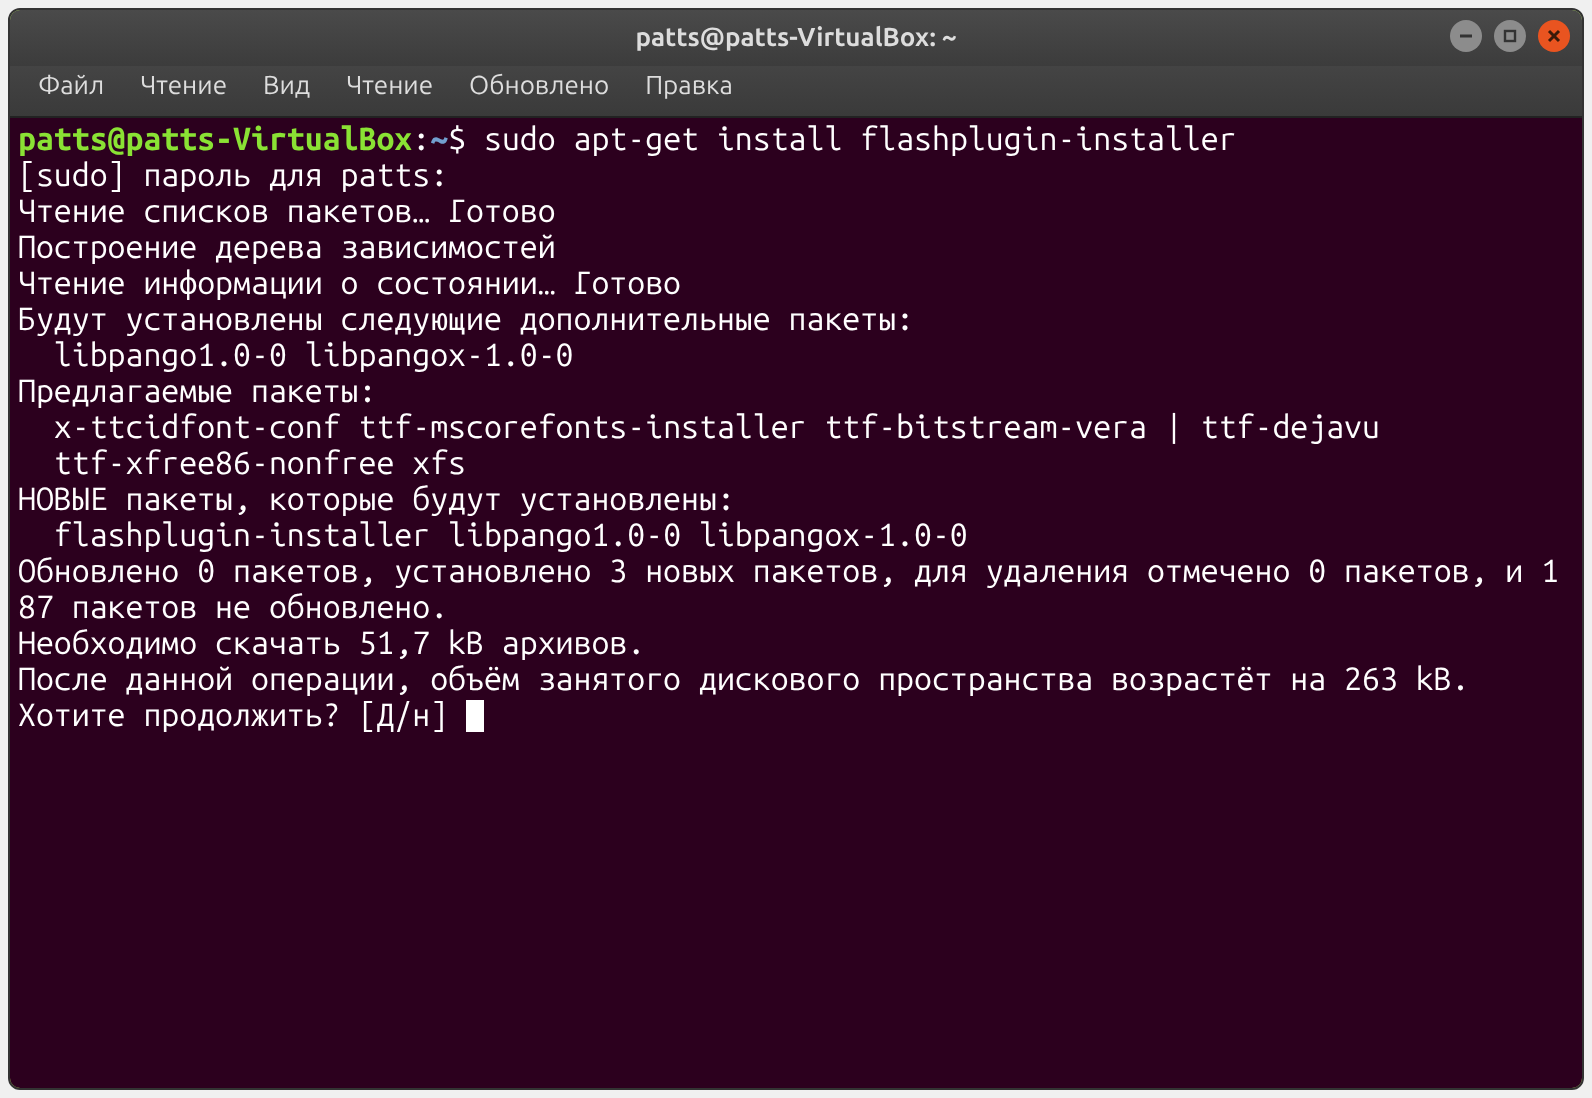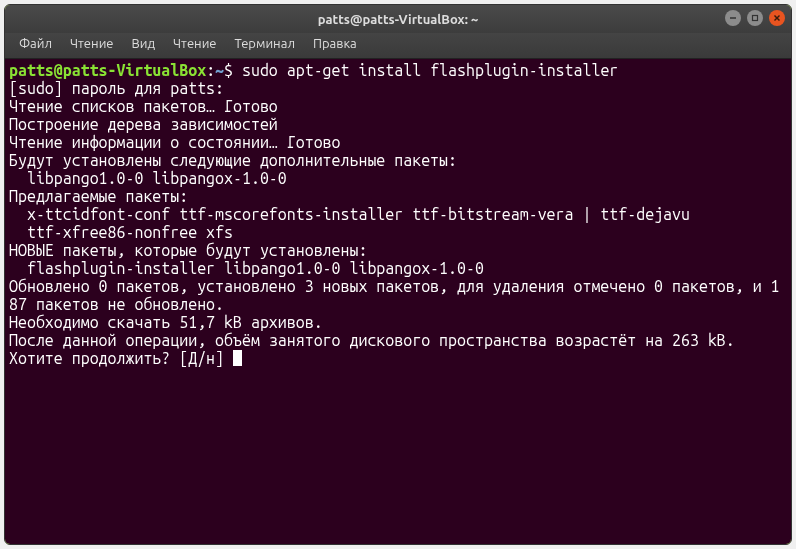--- a/index.html
+++ b/index.html
@@ -116,21 +116,21 @@
           </svg>
       </div>
     </div>
   </div>
 
   <div class="menubar">
     <span class="menu-item">Файл</span>
     <span class="menu-item">Чтение</span>
     <span class="menu-item">Вид</span>
     <span class="menu-item">Чтение</span>
-    <span class="menu-item">Терминал</span>
+    <span class="menu-item">Обновлено</span>
     <span class="menu-item">Правка</span>
   </div>
 
   <div class="terminal"><span class="prompt-user">patts@patts-VirtualBox</span><span class="prompt-colon">:</span><span class="prompt-path">~</span><span class="prompt-dollar">$ </span><span class="cmd">sudo apt-get install flashplugin-installer</span>
 <span class="out">[sudo] пароль для patts:</span>
 <span class="out">Чтение списков пакетов… Готово</span>
 <span class="out">Построение дерева зависимостей</span>
 <span class="out">Чтение информации о состоянии… Готово</span>
 <span class="out">Будут установлены следующие дополнительные пакеты:</span>
 <span class="out">  libpango1.0-0 libpangox-1.0-0</span>

